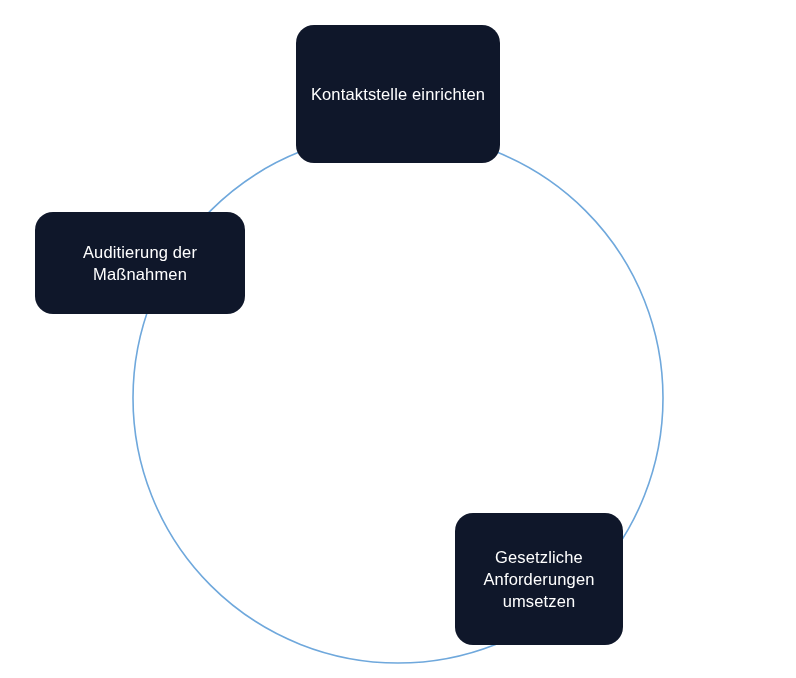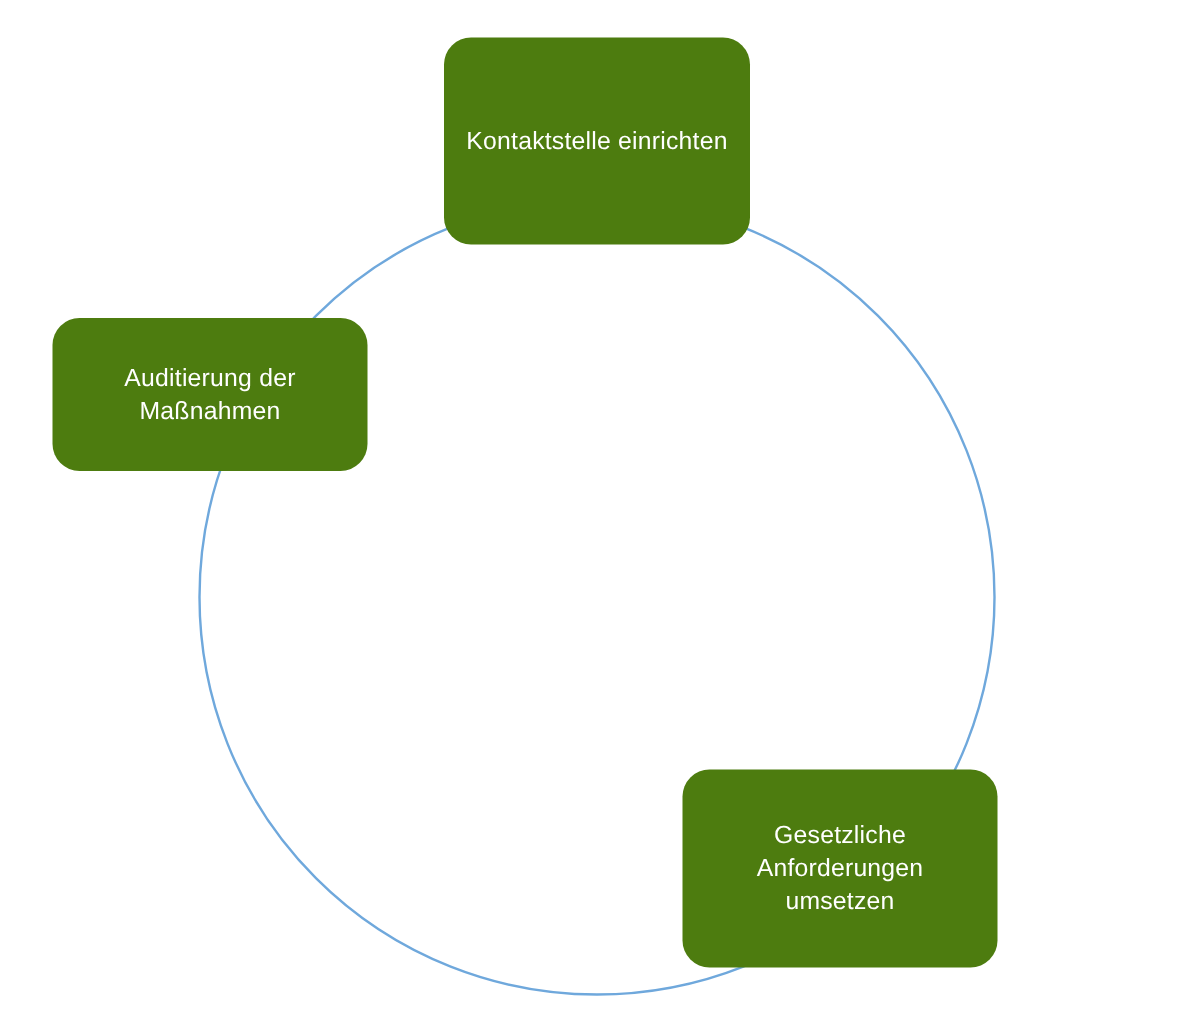--- a/index.html
+++ b/index.html
@@ -21,21 +21,21 @@
     position: absolute;
     left: 0;
     top: 0;
     width: 796px;
     height: 678px;
     pointer-events: none;
   }
   .node-box {
     position: absolute;
     box-sizing: border-box;
-    background: #4d7c0f;
+    background: #0f172a;
     border-radius: 18px;
     display: flex;
     align-items: center;
     justify-content: center;
     text-align: center;
     color: #ffffff;
     font-family: "Liberation Sans", sans-serif;
     font-size: 16.5px;
     line-height: 1.34;
     letter-spacing: 0.15px;
@@ -44,21 +44,21 @@
     z-index: 3;
   }
   .node-label {
     white-space: pre-line;
     display: block;
     width: 100%;
   }
   
   #node-top      { left: 296px; top: 25px;  width: 204px; height: 138px; }
   #node-right    { left: 553px; top: 212px; width: 204px; height: 131px; }
-  #node-bot-right{ left: 455px; top: 513px; width: 210px; height: 132px; }
+  #node-bot-right{ left: 455px; top: 513px; width: 168px; height: 132px; }
   #node-bot-left { left: 135px; top: 518px; width: 205px; height: 122px; }
   #node-left     { left: 35px;  top: 212px; width: 210px; height: 102px; }
 </style>
 </head>
 <body>
 
 <div id="canvas">
 
   <svg id="cycle-arc" viewBox="0 0 796 678" xmlns="http://www.w3.org/2000/svg">
     <circle cx="398" cy="398" r="265" fill="none" stroke="#6FA8DC" stroke-width="1.6"></circle>

